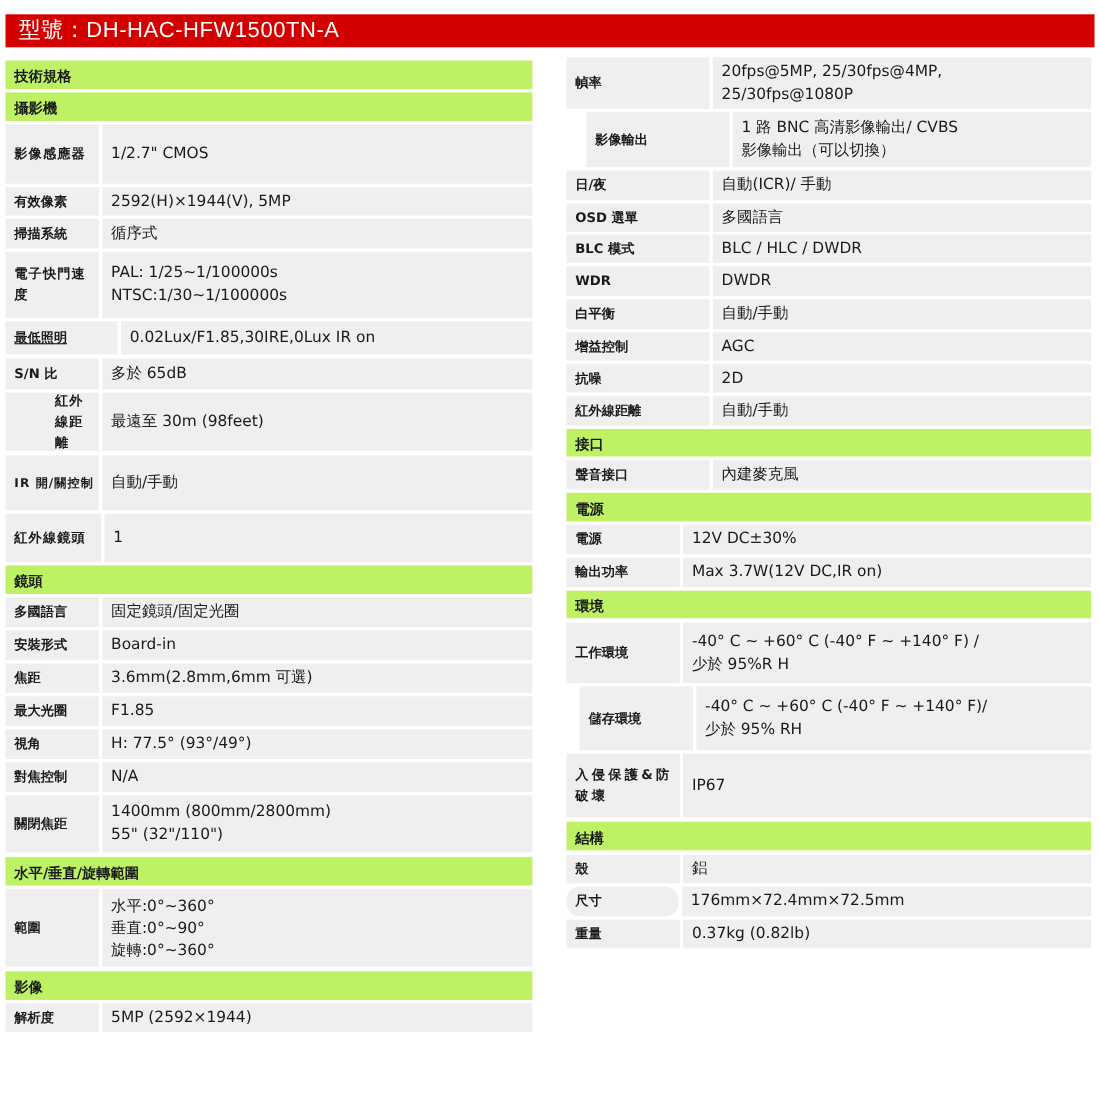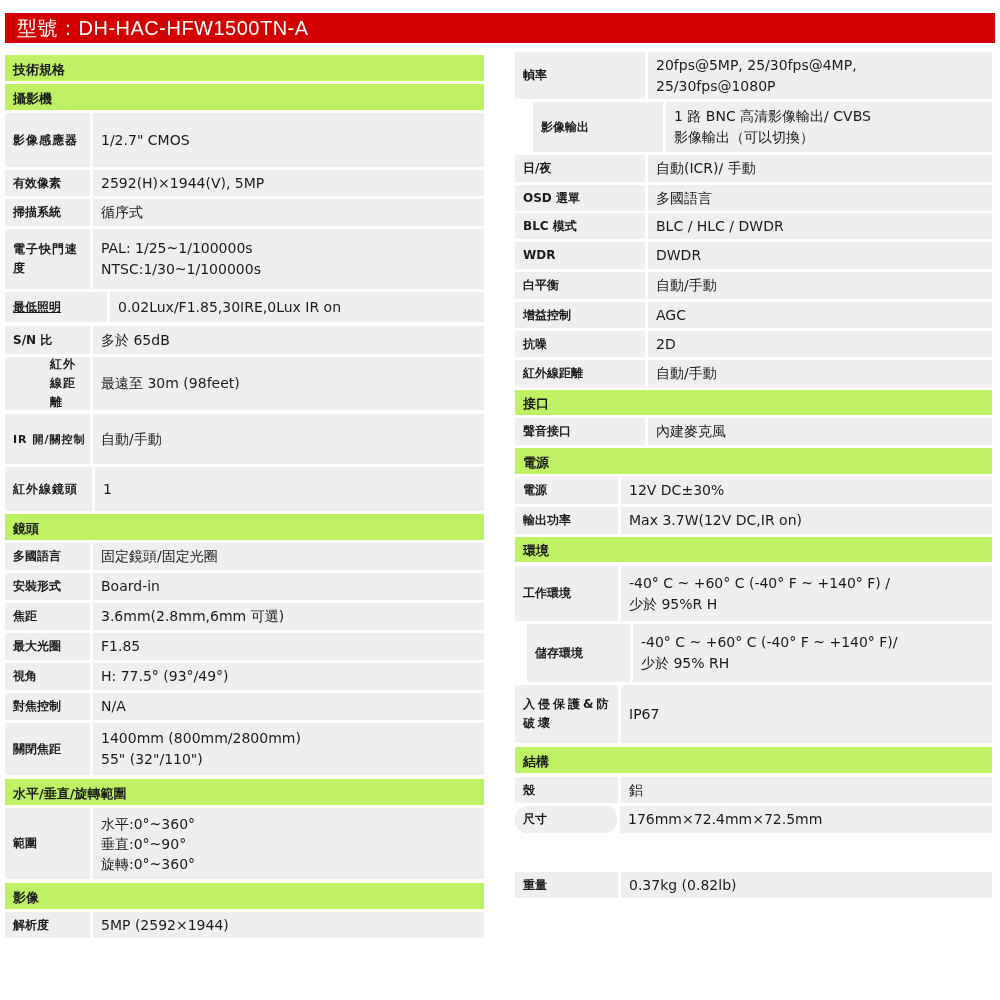--- a/index.html
+++ b/index.html
@@ -201,17 +201,17 @@
 
   <div class="sec" style="top:747px;height:26px;">結構</div>
   <div class="row" style="top:777px;height:26px;">
     <div class="lbl" style="width:103px;">殼</div>
     <div class="val">鋁</div>
   </div>
   <div class="row" style="top:806px;height:27px;">
     <div class="lbl" style="width:102px;border-radius:12px;">尺寸</div>
     <div class="val">176mm×72.4mm×72.5mm</div>
   </div>
-  <div class="row" style="top:836px;height:26px;margin-top:36px;">
+  <div class="row" style="top:836px;height:26px;">
     <div class="lbl" style="width:103px;">重量</div>
     <div class="val">0.37kg (0.82lb)</div>
   </div>
 </div>
 
 </body></html>

